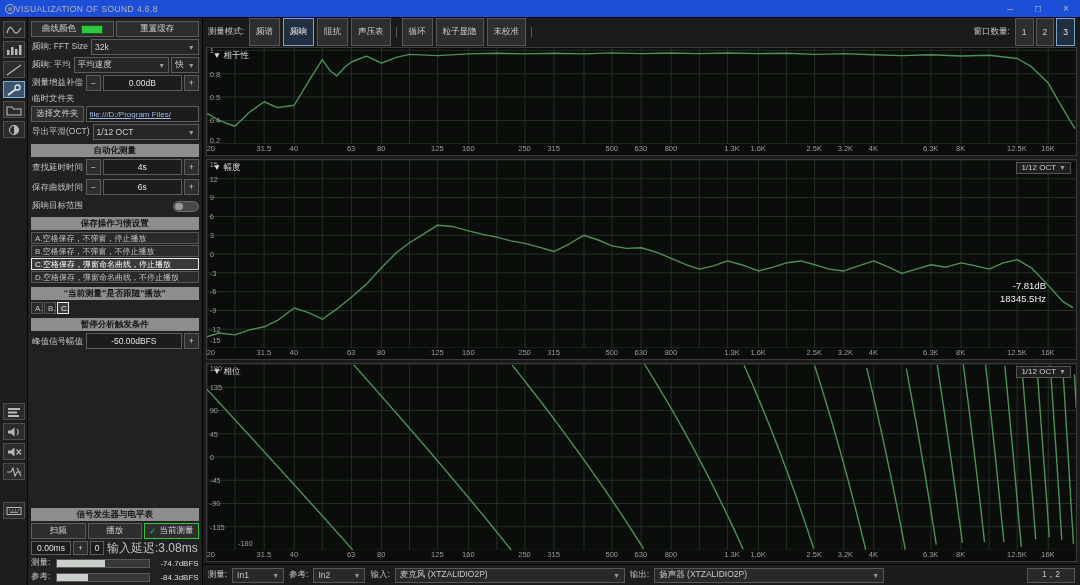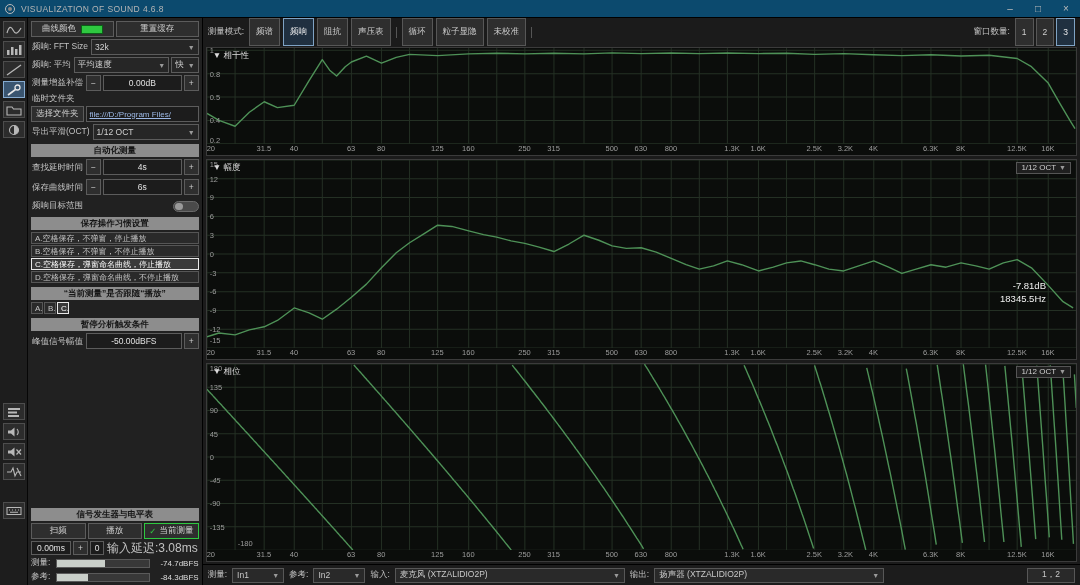--- a/index.html
+++ b/index.html
@@ -1,19 +1,19 @@
 <!DOCTYPE html>
 <html><head>
 <meta charset="utf-8">
 <style>
 *{margin:0;padding:0;box-sizing:border-box;font-family:"Liberation Sans","DejaVu Sans",sans-serif;}
 html,body{width:1080px;height:585px;background:#101010;overflow:hidden;}
 .app{width:1080px;height:585px;display:flex;flex-direction:column;background:#1b1b1b;color:#c8c8c8;font-size:9px;}
 
-.titlebar{flex:0 0 18px;display:flex;align-items:center;background:#0c4a6e;border-bottom:1px solid #000;padding-left:5px;gap:6px;}
+.titlebar{flex:0 0 18px;display:flex;align-items:center;background:#1d4ed8;border-bottom:1px solid #000;padding-left:5px;}
 .appicon{width:10px;height:10px;border:1px solid #bbb;border-radius:50%;position:relative;}
 .appicon:after{content:"";position:absolute;inset:2px;border-radius:50%;background:#888;}
 .apptitle{font-size:8.5px;color:#b5b5b5;letter-spacing:.4px;}
 .win-controls{margin-left:auto;display:flex;height:100%;}
 .win-btn{width:28px;display:flex;align-items:center;justify-content:center;color:#bbb;font-size:10px;}
 
 .main{flex:1;display:flex;min-height:0;}
 .iconstrip{flex:0 0 28px;background:#1d1d1d;border-right:1px solid #060606;display:flex;flex-direction:column;align-items:center;padding:3px 0;gap:3px;}
 .tool-btn{width:22px;height:17px;background:#2c2c2c;border:1px solid #4d4d4d;display:flex;align-items:center;justify-content:center;flex:0 0 17px;}
 .tool-btn.active{background:#3a5570;border-color:#86abd0;}

